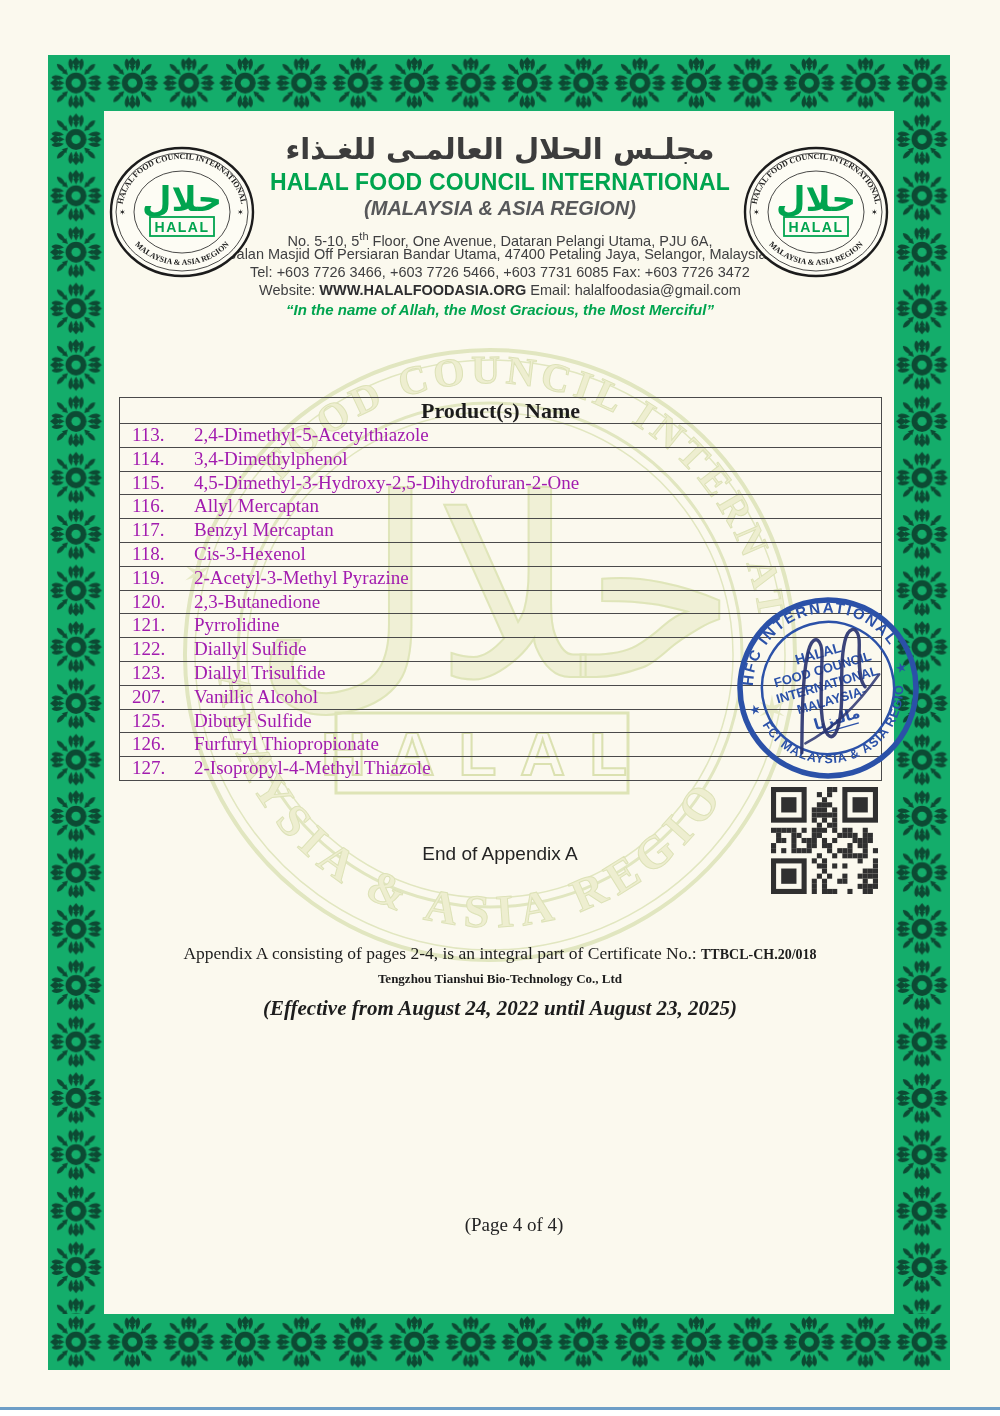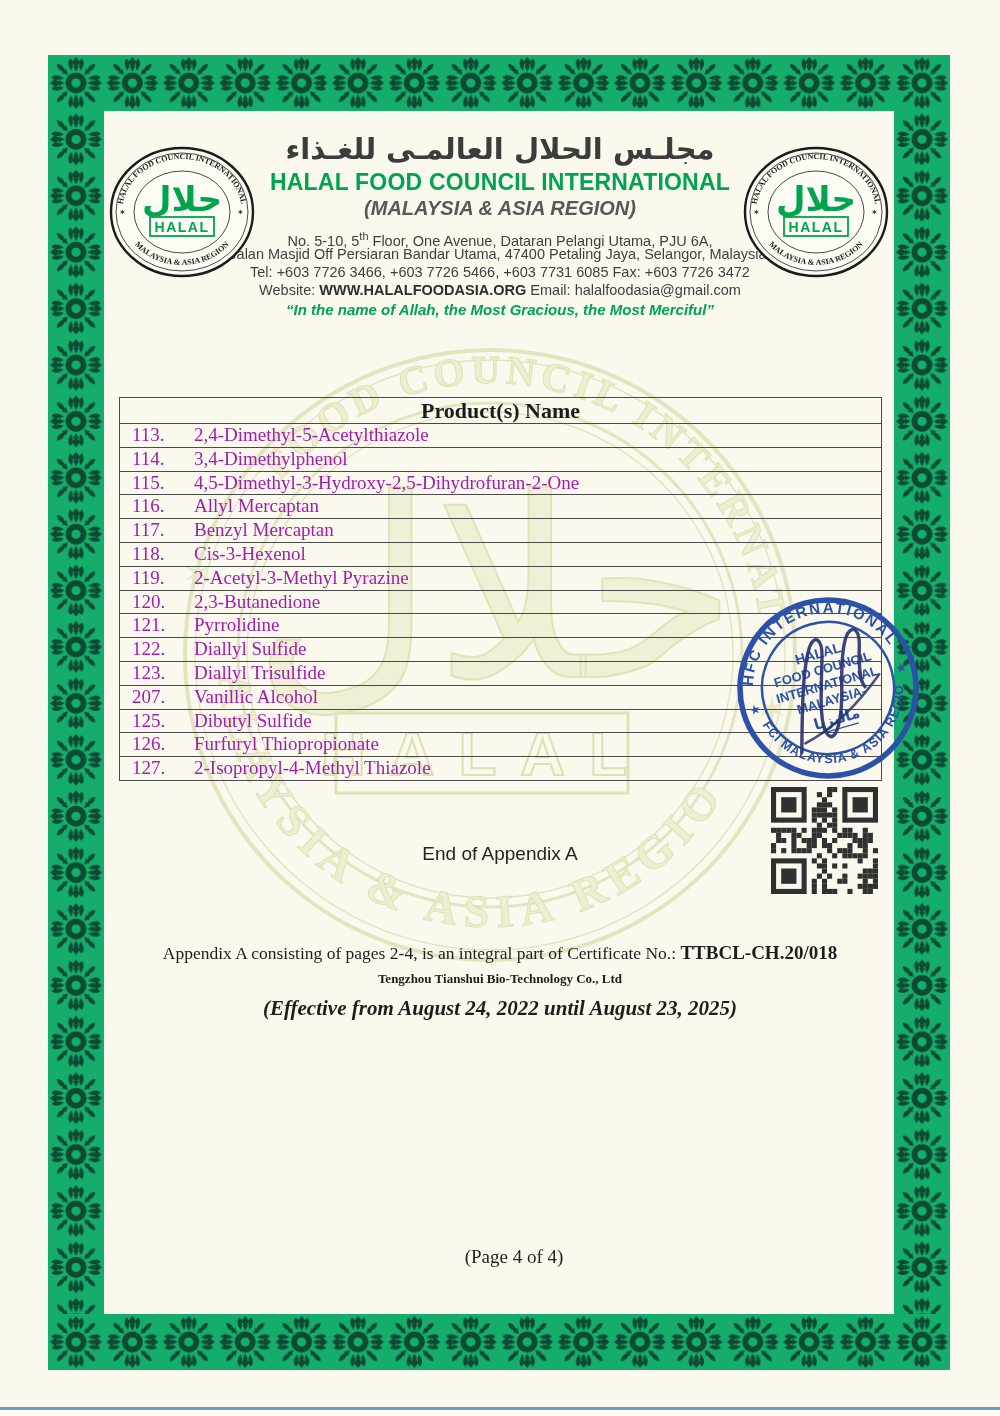--- a/index.html
+++ b/index.html
@@ -26,25 +26,25 @@
           border:1px solid #4a4a4a;background:transparent;}
   .thead{height:25px;line-height:25px;text-align:center;font-weight:bold;font-size:22px;
          color:#1c1c1c;border-bottom:1px solid #4a4a4a;}
   .trow{height:22.8px;line-height:22.8px;border-bottom:1px solid #4a4a4a;display:flex;
         font-size:19px;color:#a21caf;}
   .trow:last-child{border-bottom:none;}
   .tno{width:52px;padding-left:12px;flex:none;}
   .tname{padding-left:10px;flex:1;white-space:nowrap;overflow:hidden;}
   .end-note{top:845px;font-family:Liberation Sans, sans-serif;font-size:19px;color:#242424;}
   .f1{top:944px;font-family:"Liberation Serif",serif;font-size:17.5px;color:#1d1d1d;}
-  .f1 b{font-size:19px;}
+  .f1 b{font-size:14px;}
   .f2{top:970px;font-family:"Liberation Serif",serif;font-size:13px;font-weight:bold;color:#1d1d1d;}
   .f3{top:999px;font-family:"Liberation Serif",serif;font-size:21px;font-weight:bold;
       font-style:italic;color:#1d1d1d;}
-  .pageno{top:1248px;font-family:"Liberation Serif",serif;font-size:19px;color:#242424;padding-left:28px;}
+  .pageno{top:1216px;font-family:"Liberation Serif",serif;font-size:19px;color:#242424;padding-left:28px;}
   .stamp-svg{position:absolute;left:733px;top:593px;z-index:5;}
   .qr-svg{position:absolute;left:771px;top:787px;z-index:4;background:#fbf9ee;}
 </style>
 </head>
 <body>
 
 <div class="paper"></div>
 <div class="scan-edge"></div>
 
 <svg class="frame-svg" width="902" height="1315" viewBox="0 0 902 1315">

